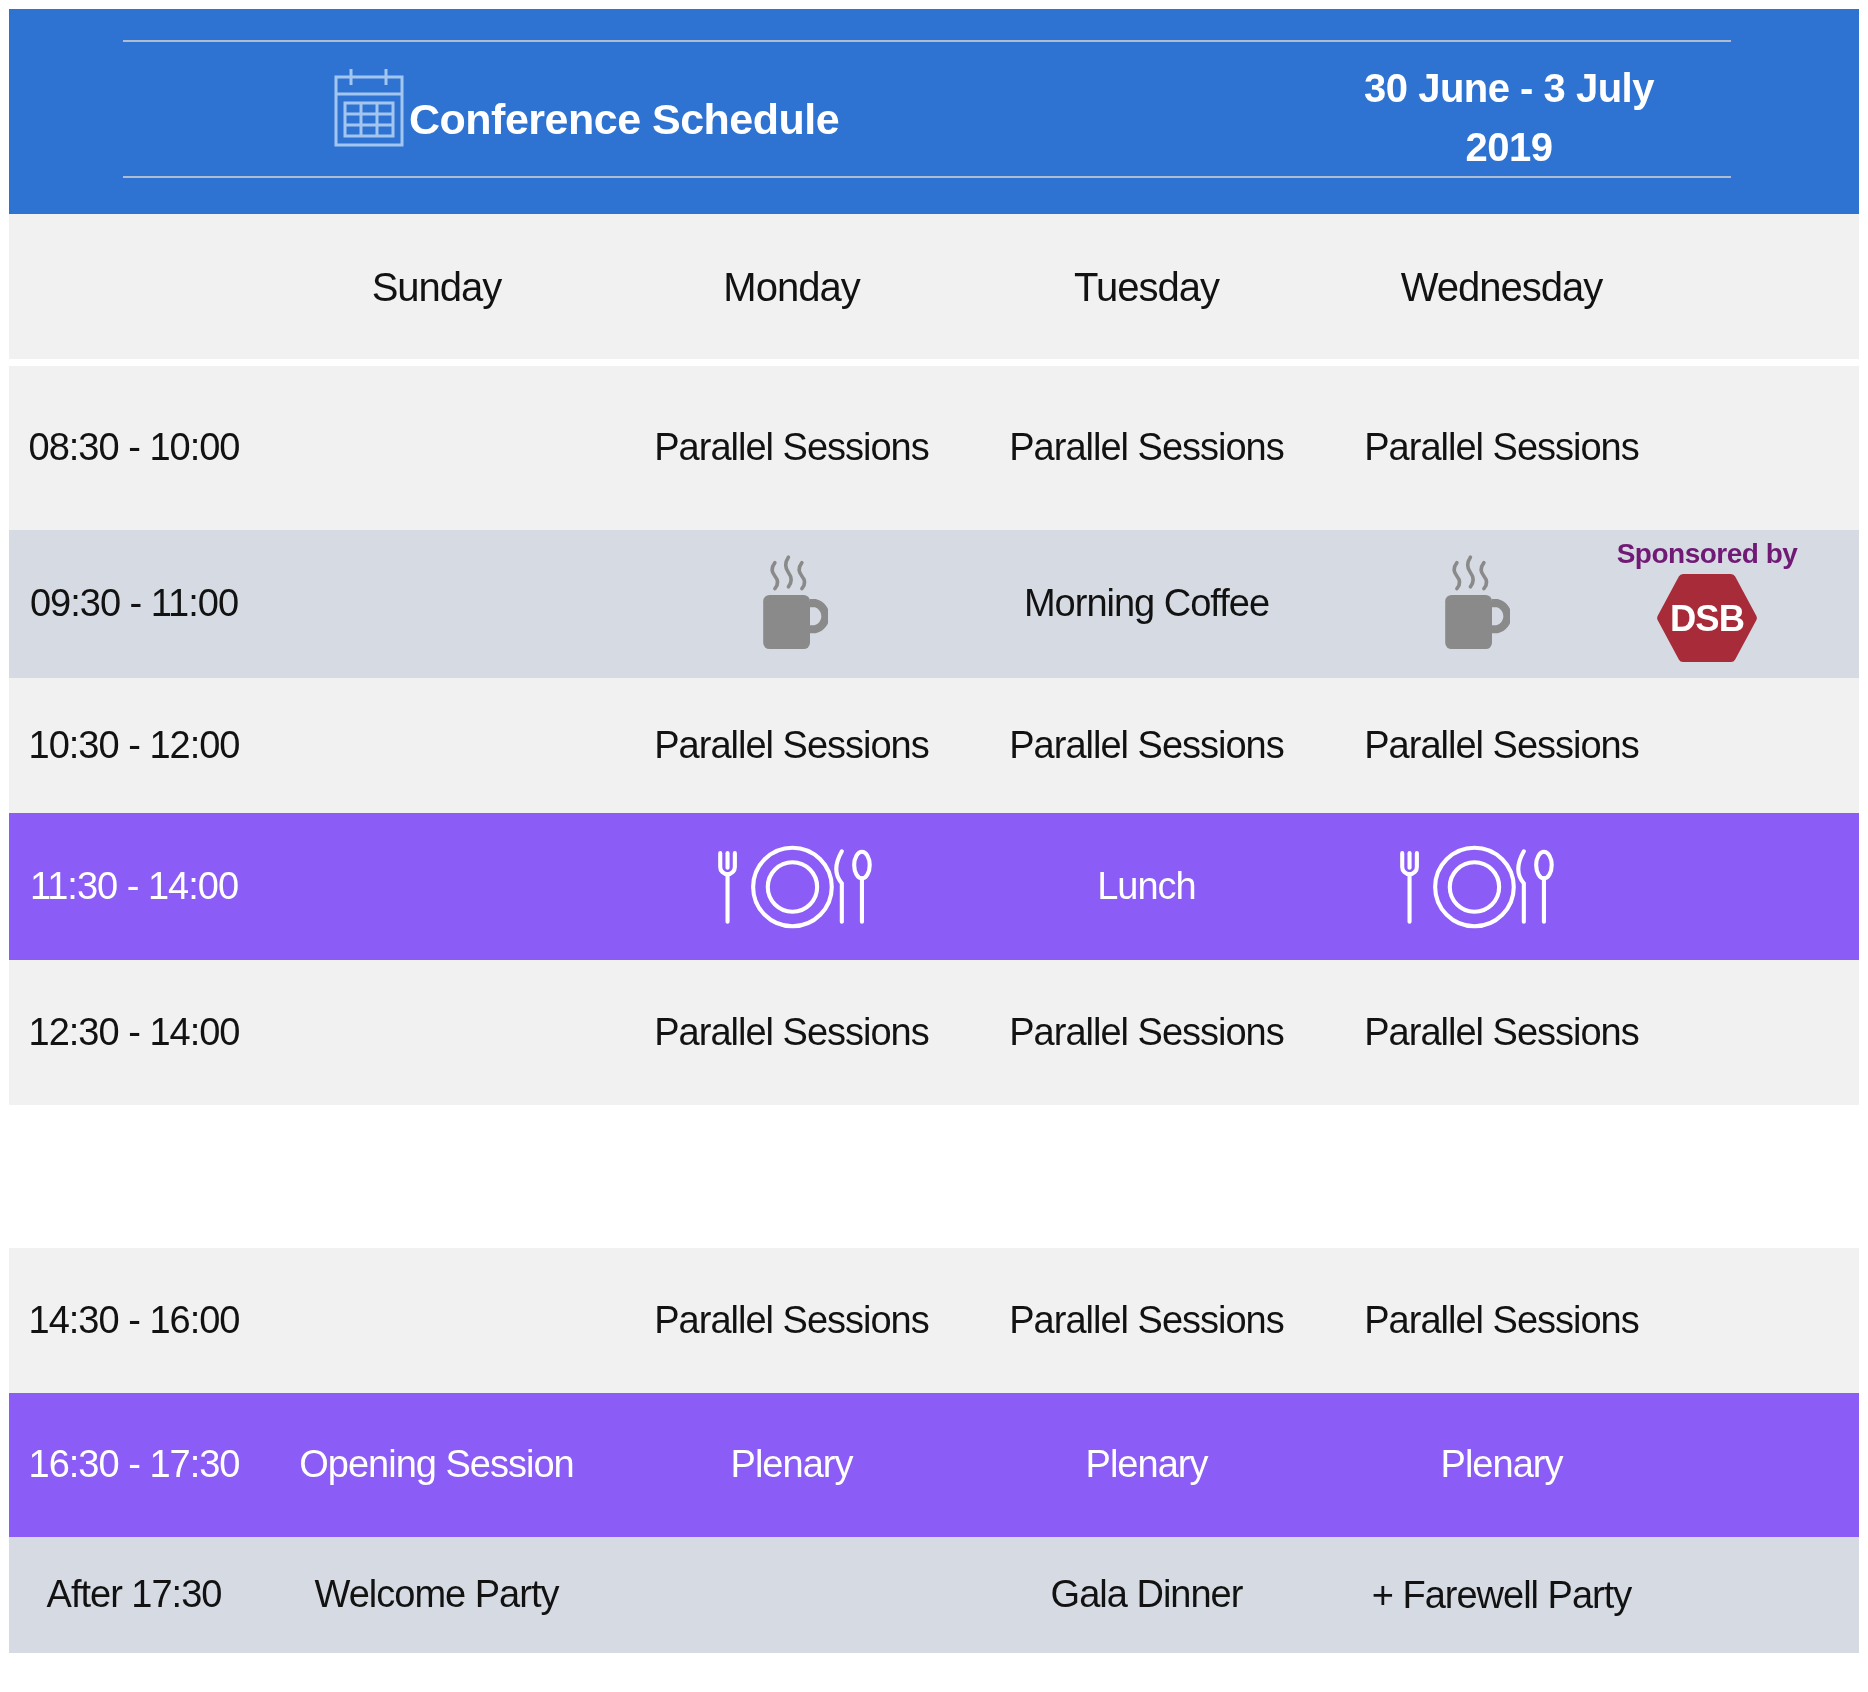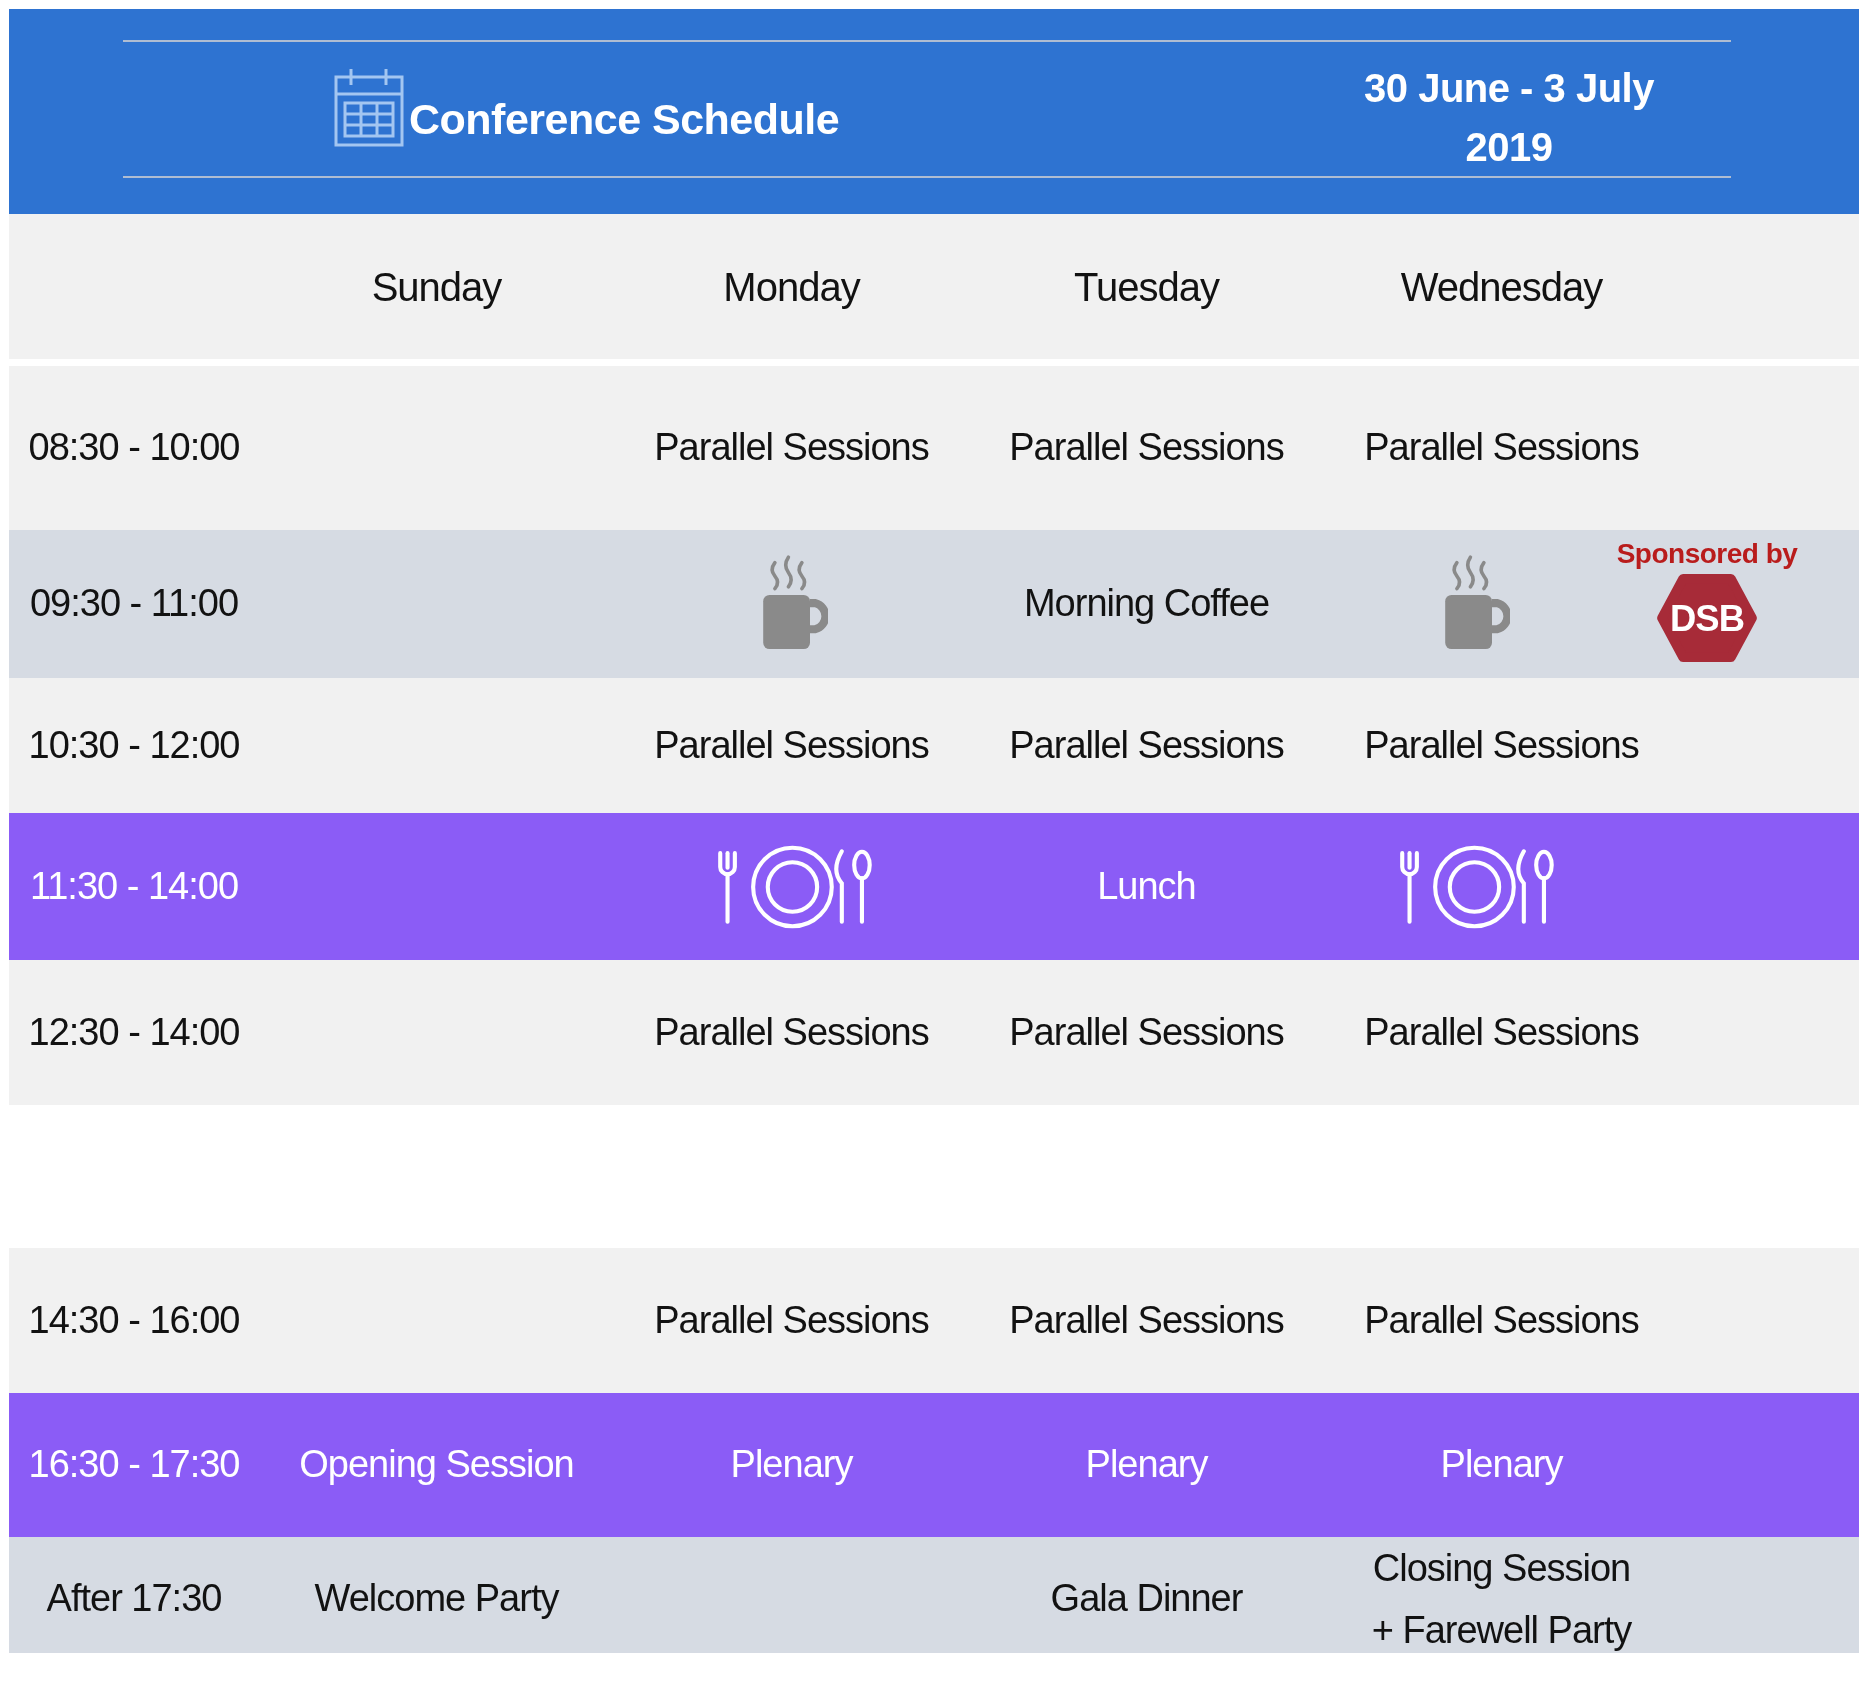--- a/index.html
+++ b/index.html
@@ -47,21 +47,21 @@
     position:absolute;left:1322px;top:50px;width:356px;
     text-align:center;color:#ffffff;font-size:40px;font-weight:bold;
     line-height:59px;letter-spacing:-0.5px;
   }
   
   .sponsor{
     position:absolute;right:52px;top:8px;width:200px;
     display:flex;flex-direction:column;align-items:center;gap:2px;
   }
   .sponsored-by{
-    font-size:28px;font-weight:600;color:#b91c1c;
+    font-size:28px;font-weight:600;color:#701a75;
     letter-spacing:-0.5px;line-height:32px;
   }
   .shift-left{transform:translateX(-28px);}
   .two-line{line-height:62px;}
   .rowrel{position:relative;}
 </style>
 </head>
 <body>
 
 <div class="canvas">
@@ -253,20 +253,19 @@
     <div class="cell"></div>
   </div>
 
   <div class="row coffee-bg" style="top:1537px;height:116px">
     <div class="cell">After 17:30</div>
     <div class="cell">Welcome Party</div>
     <div class="cell"></div>
     <div class="cell">Gala Dinner</div>
     <div class="cell two-line">
       <div>
-        <div>Closing Session</div>
         <div>+ Farewell Party</div>
       </div>
     </div>
     <div class="cell"></div>
   </div>
 
 </div>
 
 </body></html>

